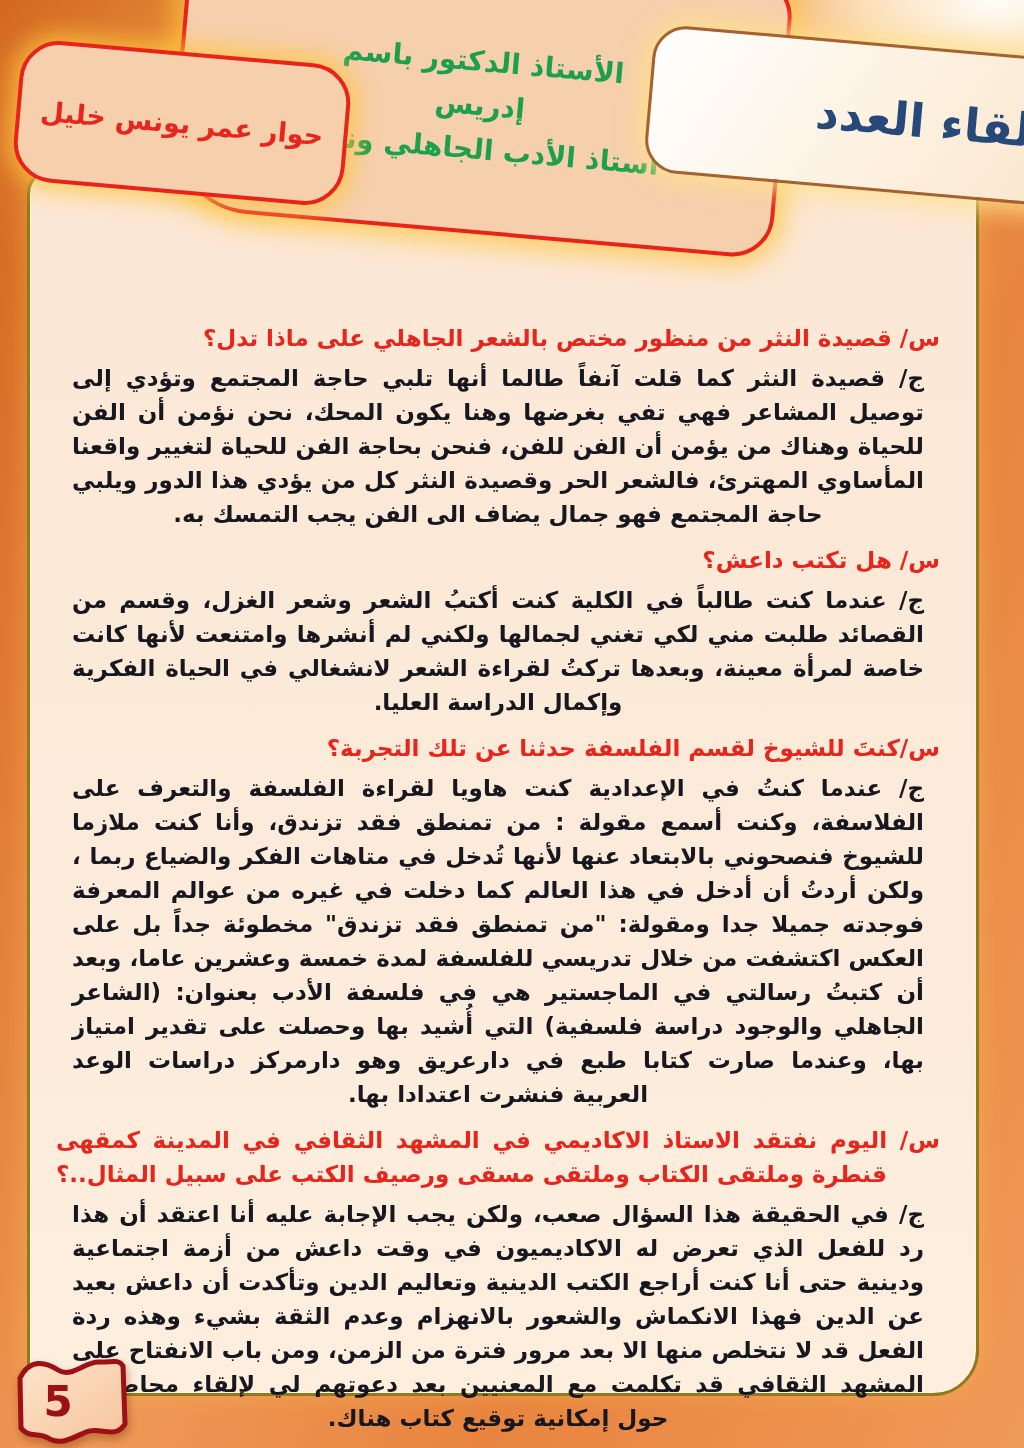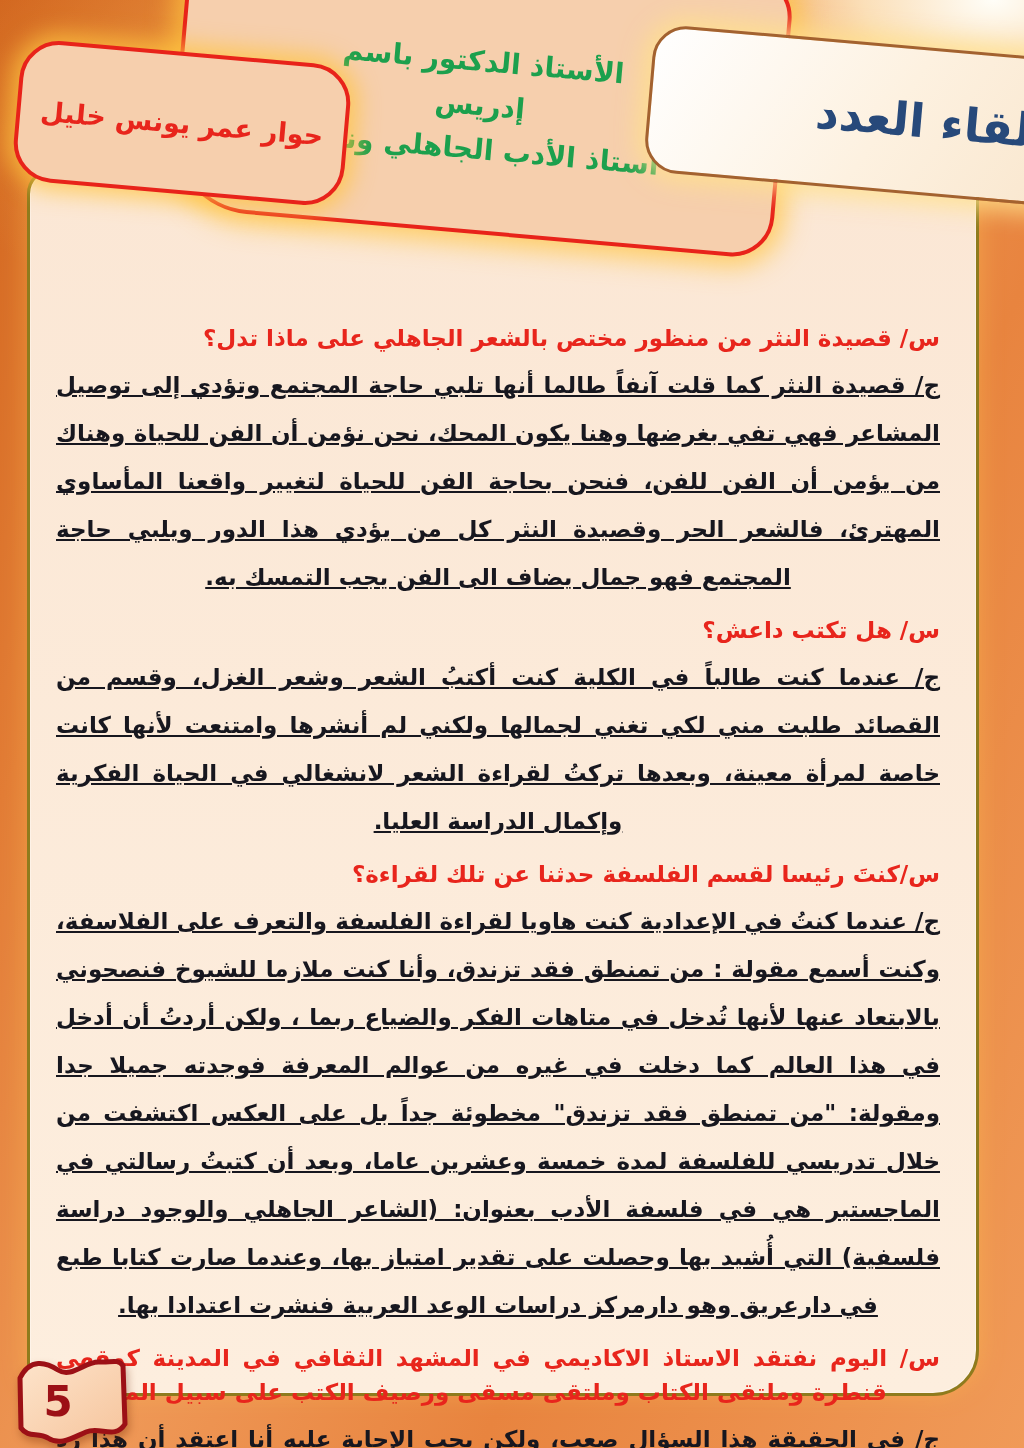--- a/index.html
+++ b/index.html
@@ -23,22 +23,22 @@
   .qa-wrap{
     position:absolute;top:138px;right:36px;left:26px;
     direction:rtl;text-align:justify;
   }
   .question{
     color:#e8251c;font-weight:bold;font-size:23px;line-height:34px;
     margin:12px 0 6px;text-align:justify;text-align-last:right;
   }
   .question.last-left{text-align-last:left;}
   .answer{
-    color:#17171f;font-weight:bold;font-size:23px;line-height:48px;
-    margin:0 0 8px;text-align:justify;text-align-last:center;text-decoration:underline;
+    color:#17171f;font-weight:bold;font-size:23px;line-height:34px;
+    margin:0 16px 8px;text-align:justify;text-align-last:center;
   }
   .banner{position:absolute;box-sizing:border-box;background:#f6cfad;}
   .banner-center{
     left:178px;top:-48px;width:606px;height:282px;
     border:4px solid #e8231a;border-radius:42px 42px 42px 80px;
     transform:rotate(5deg);
     box-shadow:0 0 26px 10px rgba(255,196,64,.75);
     display:flex;flex-direction:column;justify-content:flex-end;align-items:center;
     padding:0 30px 58px 0;z-index:2;
   }
@@ -71,21 +71,21 @@
 </style>
 </head>
 <body>
 
 <div class="panel">
   <div class="qa-wrap">
     <div class="question">س/ قصيدة النثر من منظور مختص بالشعر الجاهلي على ماذا تدل؟</div>
     <div class="answer">ج/ قصيدة النثر كما قلت آنفاً طالما أنها تلبي حاجة المجتمع وتؤدي إلى توصيل المشاعر فهي تفي بغرضها وهنا يكون المحك، نحن نؤمن أن الفن للحياة وهناك من يؤمن أن الفن للفن، فنحن بحاجة الفن للحياة لتغيير واقعنا المأساوي المهترئ، فالشعر الحر وقصيدة النثر كل من يؤدي هذا الدور ويلبي حاجة المجتمع فهو جمال يضاف الى الفن يجب التمسك به.</div>
     <div class="question">س/ هل تكتب داعش؟</div>
     <div class="answer">ج/ عندما كنت طالباً في الكلية كنت أكتبُ الشعر وشعر الغزل، وقسم من القصائد طلبت مني لكي تغني لجمالها ولكني لم أنشرها وامتنعت لأنها كانت خاصة لمرأة معينة، وبعدها تركتُ لقراءة الشعر لانشغالي في الحياة الفكرية وإكمال الدراسة العليا.</div>
-    <div class="question">س/كنتَ رئيسا لقسم الفلسفة حدثنا عن تلك لقراءة؟</div>
+    <div class="question">س/كنتَ للشيوخ لقسم الفلسفة حدثنا عن تلك التجربة؟</div>
     <div class="answer">ج/ عندما كنتُ في الإعدادية كنت هاويا لقراءة الفلسفة والتعرف على الفلاسفة، وكنت أسمع مقولة : من تمنطق فقد تزندق، وأنا كنت ملازما للشيوخ فنصحوني بالابتعاد عنها لأنها تُدخل في متاهات الفكر والضياع ربما ، ولكن أردتُ أن أدخل في هذا العالم كما دخلت في غيره من عوالم المعرفة فوجدته جميلا جدا ومقولة: "من تمنطق فقد تزندق" مخطوئة جداً بل على العكس اكتشفت من خلال تدريسي للفلسفة لمدة خمسة وعشرين عاما، وبعد أن كتبتُ رسالتي في الماجستير هي في فلسفة الأدب بعنوان: (الشاعر الجاهلي والوجود دراسة فلسفية) التي أُشيد بها وحصلت على تقدير امتياز بها، وعندما صارت كتابا طبع في دارعريق وهو دارمركز دراسات الوعد العربية فنشرت اعتدادا بها.</div>
     <div class="question last-left">س/ اليوم نفتقد الاستاذ الاكاديمي في المشهد الثقافي في المدينة كمقهى قنطرة وملتقى الكتاب وملتقى مسقى ورصيف الكتب على سبيل المثال..؟</div>
     <div class="answer">ج/ في الحقيقة هذا السؤال صعب، ولكن يجب الإجابة عليه أنا اعتقد أن هذا رد للفعل الذي تعرض له الاكاديميون في وقت داعش من أزمة اجتماعية ودينية حتى أنا كنت أراجع الكتب الدينية وتعاليم الدين وتأكدت أن داعش بعيد عن الدين فهذا الانكماش والشعور بالانهزام وعدم الثقة بشيء وهذه ردة الفعل قد لا نتخلص منها الا بعد مرور فترة من الزمن، ومن باب الانفتاح على المشهد الثقافي قد تكلمت مع المعنيين بعد دعوتهم لي لإلقاء محاضرات حول إمكانية توقيع كتاب هناك.</div>
   </div>
 </div>
 
 <div class="banner banner-center">
   <div class="inner">
     <div class="guest-line">الأستاذ الدكتور باسم إدريس</div>
     <div class="guest-line">أستاذ الأدب الجاهلي ونقده</div>

